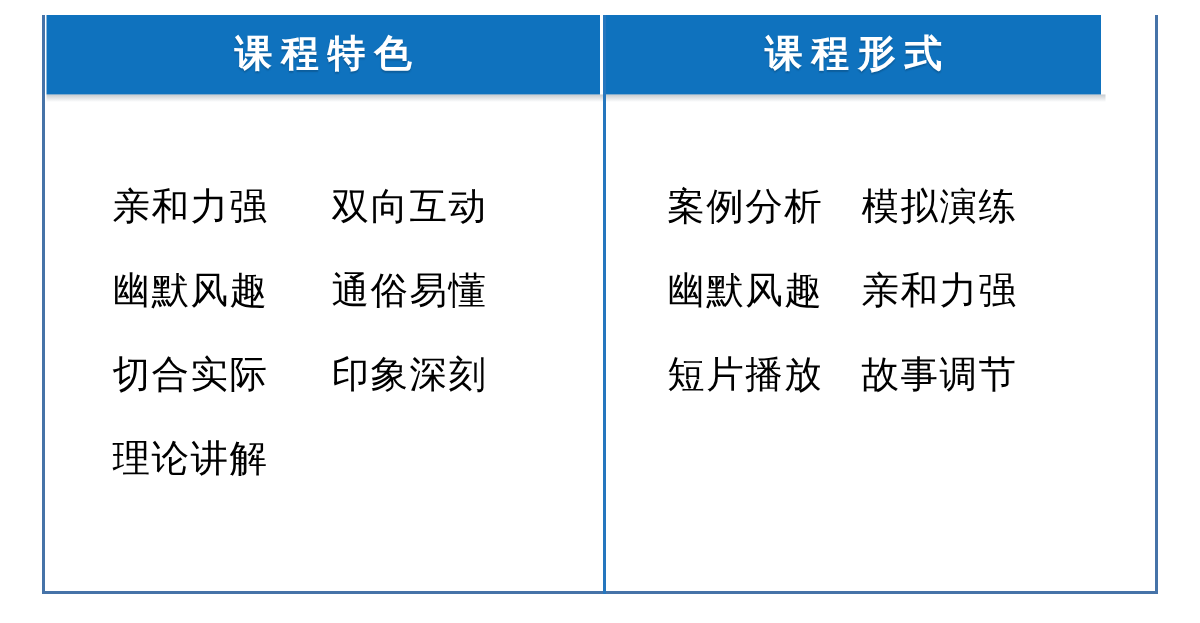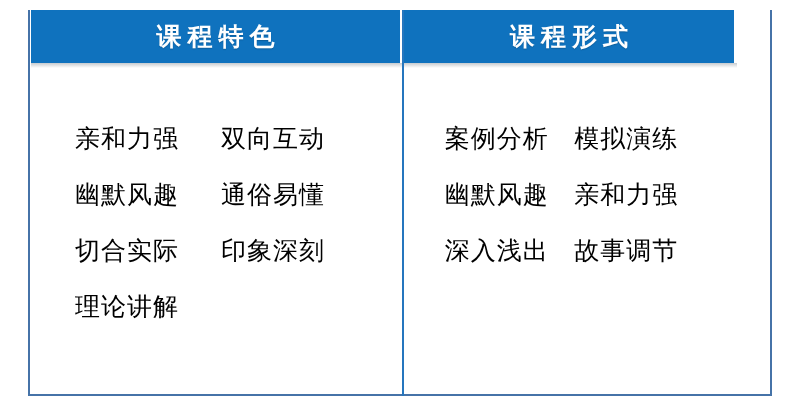--- a/index.html
+++ b/index.html
@@ -157,19 +157,19 @@
     <div class="panel-header">
       <span class="panel-header-title">课程形式</span>
     </div>
 
     <div class="panel-body">
       <div class="item-grid" id="item-grid-right">
         <div class="item-cell">案例分析</div>
         <div class="item-cell">模拟演练</div>
         <div class="item-cell">幽默风趣</div>
         <div class="item-cell">亲和力强</div>
-        <div class="item-cell">深入浅出</div>
+        <div class="item-cell">短片播放</div>
         <div class="item-cell">故事调节</div>
       </div>
     </div>
   </div>
 
 </div>
 
 </body></html>

